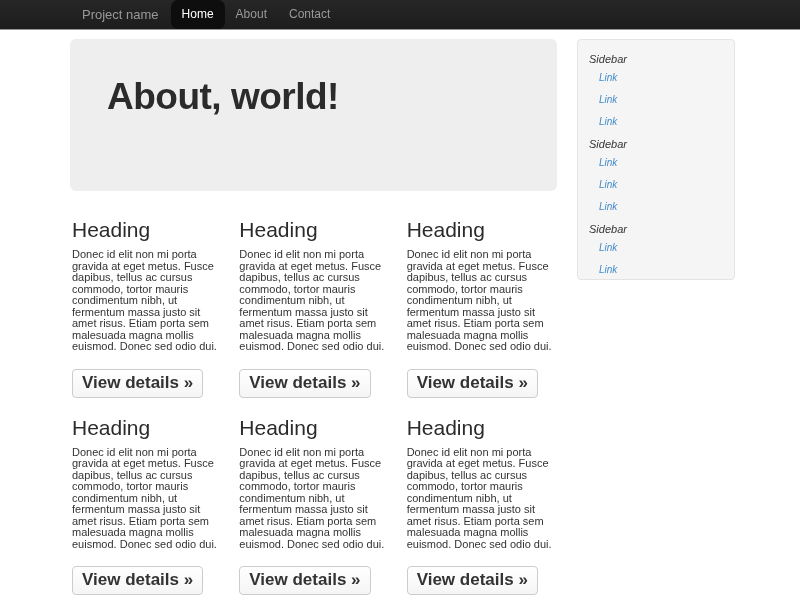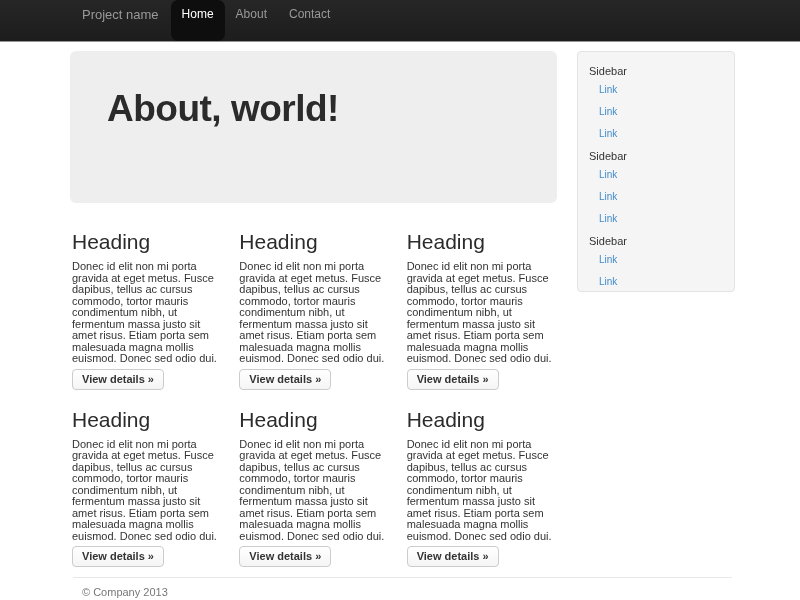--- a/index.html
+++ b/index.html
@@ -6,21 +6,21 @@
   html, body { width: 800px; height: 600px; }
   body {
     font-family: "Liberation Sans", "DejaVu Sans", sans-serif;
     background: #ffffff;
     color: #333;
     overflow: hidden;
   }
 
   
   .navbar {
-    height: 41px;
+    height: 29px;
     background: linear-gradient(to bottom, #262626, #1d1d1d);
     box-shadow: 0 1px 0 rgba(0,0,0,0.42);
     display: flex;
     align-items: stretch;
     padding-left: 70px;
   }
   .navbar-brand {
     color: #999;
     font-size: 13px;
     line-height: 29px;
@@ -86,40 +86,41 @@
     color: #2b2b2b;
   }
   .card p {
     margin-top: 6px;
     font-size: 11px;
     line-height: 11.5px;
     color: #333;
   }
   .card .btn {
     display: inline-block;
-    margin-top: 4px;
+    margin-top: 16px;
     padding: 3px 9px 4px 9px;
     font-family: "Liberation Sans", "DejaVu Sans", sans-serif;
-    font-size: 11px;
+    font-size: 17px;
     font-weight: bold;
     color: #333;
     background: linear-gradient(to bottom, #ffffff, #f5f5f5);
     border: 1px solid #cccccc;
     border-radius: 4px;
     cursor: pointer;
   }
 
   
   .sidebar {
     width: 158px;
     height: 241px;
     background: #f5f5f5;
     border: 1px solid #e3e3e3;
     border-radius: 4px;
     padding: 13px 0 0 0;
+    font-style: italic;
   }
   .sidebar ul { list-style: none; }
   .sidebar .nav-heading {
     font-size: 11px;
     color: #333;
     padding: 0 11px;
     margin-bottom: 3px;
   }
   .sidebar .nav-link {
     font-size: 10px;

